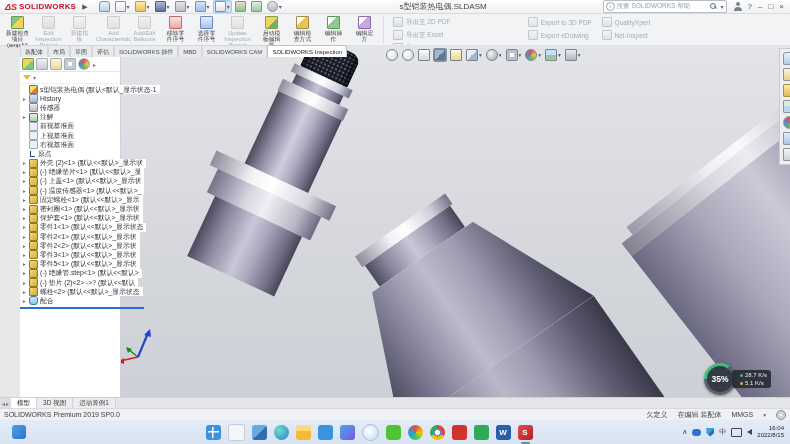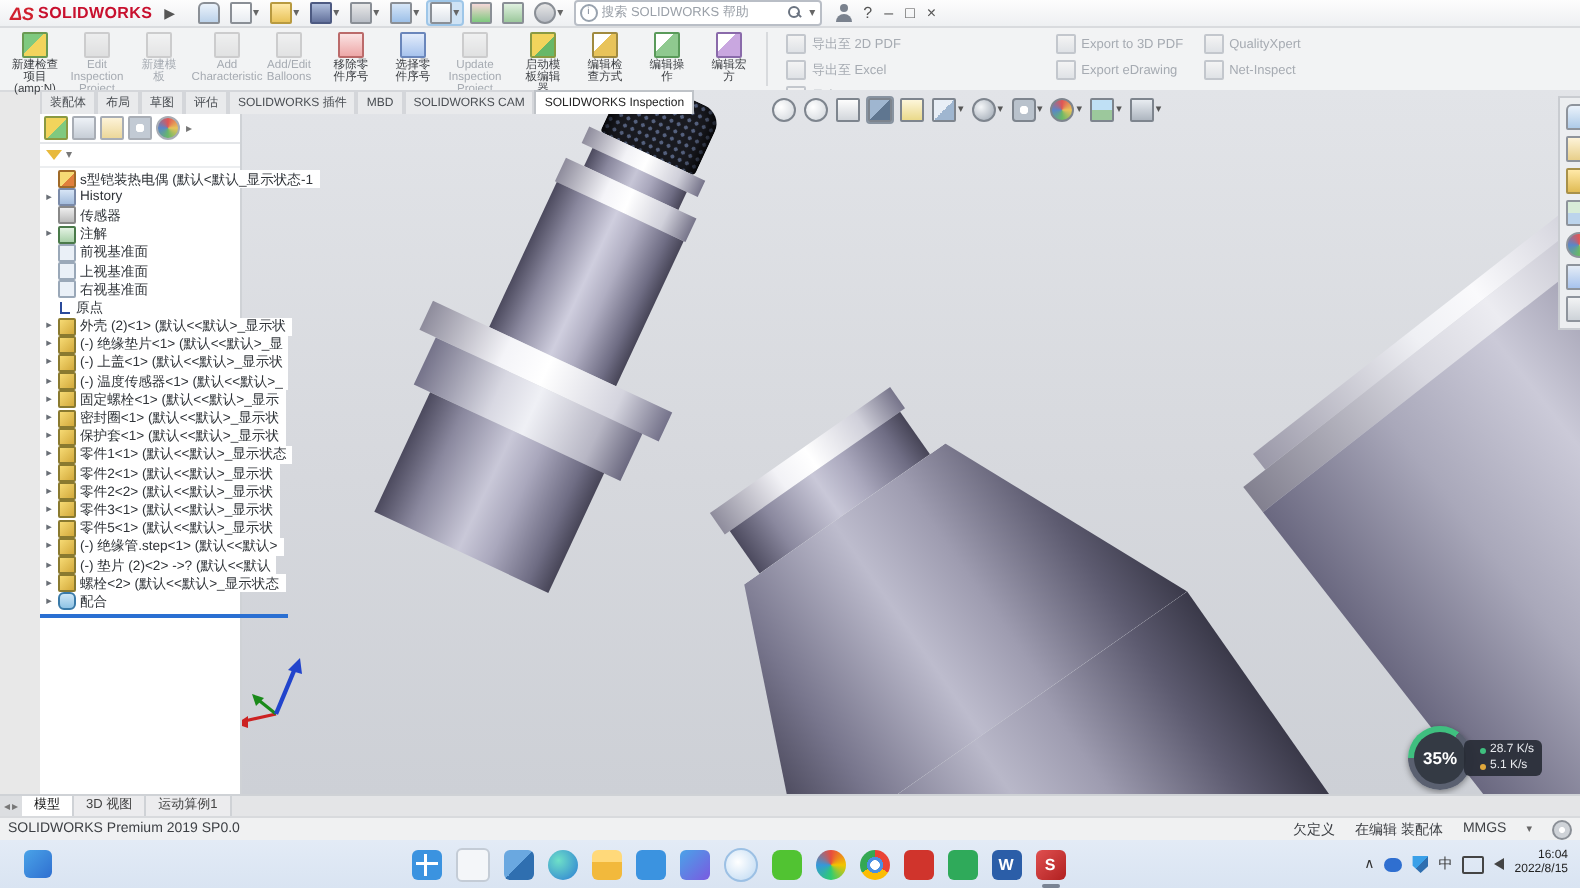--- a/index.html
+++ b/index.html
@@ -267,20 +267,21 @@
           <span class="qico rebuild"></span>
         </div>
         <div class="qat-btn">
           <span class="qico display"></span>
         </div>
         <div class="qat-btn">
           <span class="qico options"></span>
           <span class="dd">▾</span>
         </div>
       </div>
+    <div class="doc-title">s型铠装热电偶.SLDASM</div>
     <div class="searchbox">
       <span class="ico-info">i</span>
       <span class="ph">搜索 SOLIDWORKS 帮助</span>
       <span class="ico-mag"></span>
       <span class="dd">▾</span>
     </div>
     <div class="winctl">
       <span class="ico-user"></span>
       <span class="wbtn">?</span>
       <span class="wbtn">–</span>

